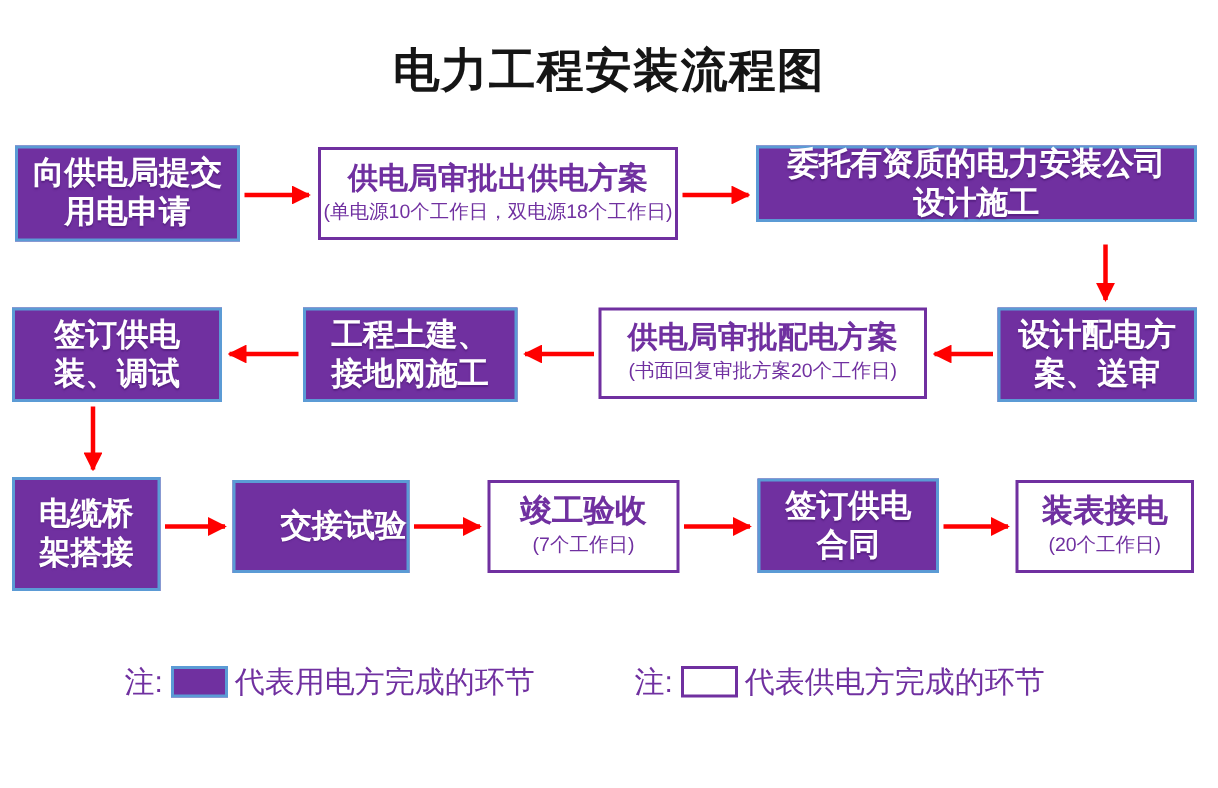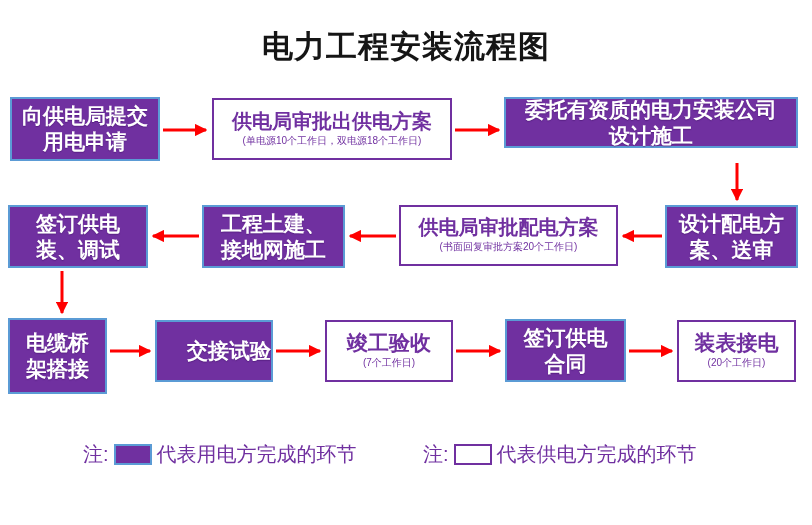--- a/index.html
+++ b/index.html
@@ -47,21 +47,21 @@
   .node.purple .node-label {
     color: #ffffff;
     text-shadow: 0 1px 1px rgba(70,20,110,0.55);
   }
   .node.white .node-label {
     color: #7030A0;
     line-height: 1.05;
   }
   .node-sub {
     color: #7030A0;
-    font-size: 10px;
+    font-size: 13px;
     font-weight: 400;
     margin-top: 2px;
     white-space: nowrap;
   }
 
   svg.arrow-layer {
     position: absolute;
     left: 0; top: 0;
     width: 812px; height: 525px;
     pointer-events: none;

